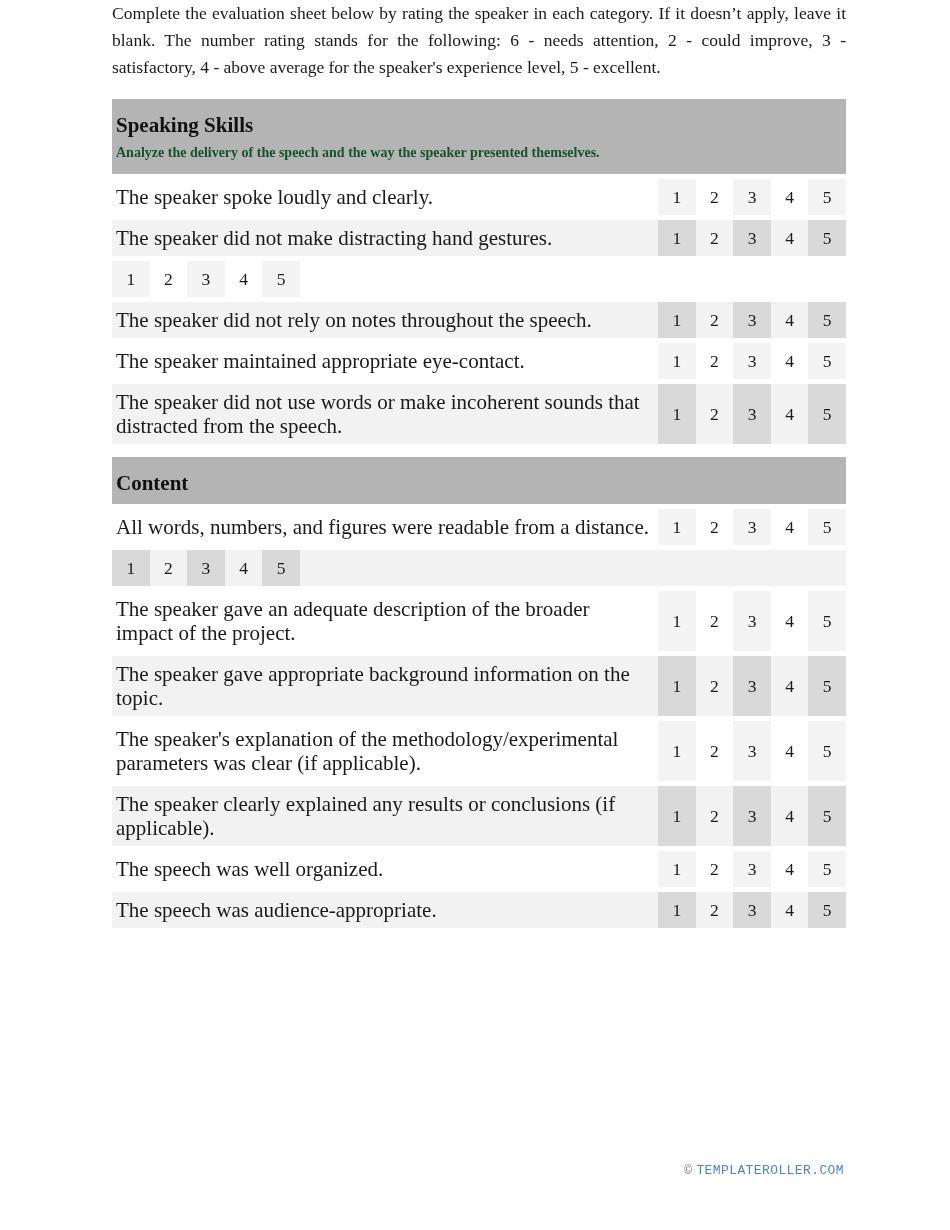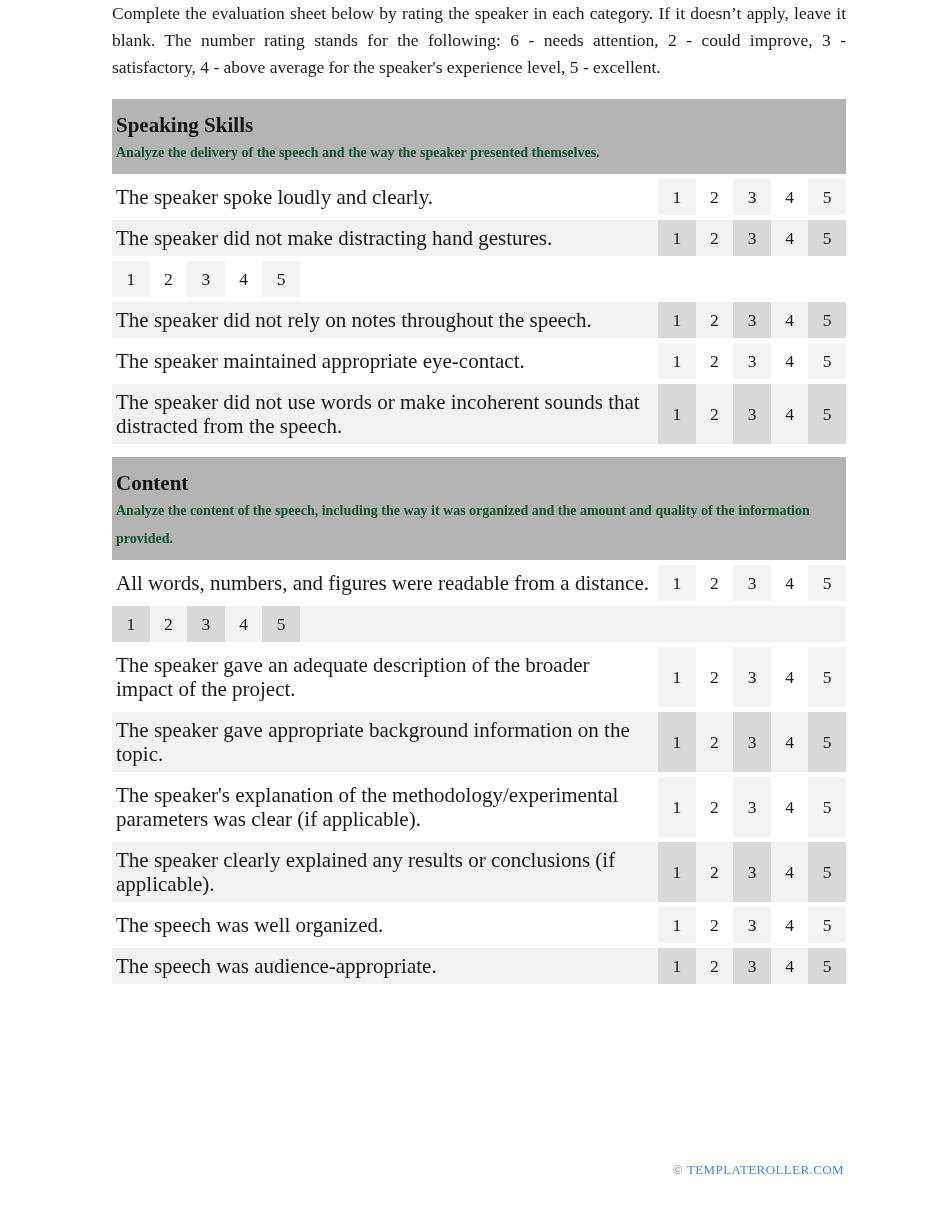--- a/index.html
+++ b/index.html
@@ -88,21 +88,21 @@
     color: #1a1a1a;
     cursor: pointer;
   }
   .row .cell.shaded { background: var(--cell-light, #f4f4f4); }
   .row.striped .cell.shaded { background: var(--cell-dark, #d9d9d9); }
 
   .page-footer {
     position: absolute;
     right: 106px;
     bottom: 52px;
-    font-family: Liberation Serif, serif;
+    font-family: Liberation Mono, monospace;
     font-size: 13px;
     letter-spacing: 0.4px;
   }
   .copyright-symbol { color: #808080; margin-right: 4px; }
   .footer-link {
     color: var(--link-color, #4d83d6);
     text-decoration: none;
   }
 </style>
 </head>
@@ -176,21 +176,20 @@
               <div class="cell">2</div>
               <div class="cell shaded">3</div>
               <div class="cell">4</div>
               <div class="cell shaded">5</div>
             </div>
           </div>
         </section>
         <section class="section">
           <div class="section-header">
             <h2 class="section-heading">Content</h2>
-            <p class="section-description">Analyze the content of the speech, including the way it was organized and the amount and quality of the information provided.</p>
           </div>
           <div class="row">
             <div class="statement">All words, numbers, and figures were readable from a distance.</div>
             <div class="cells">
               <div class="cell shaded">1</div>
               <div class="cell">2</div>
               <div class="cell shaded">3</div>
               <div class="cell">4</div>
               <div class="cell shaded">5</div>
             </div>

